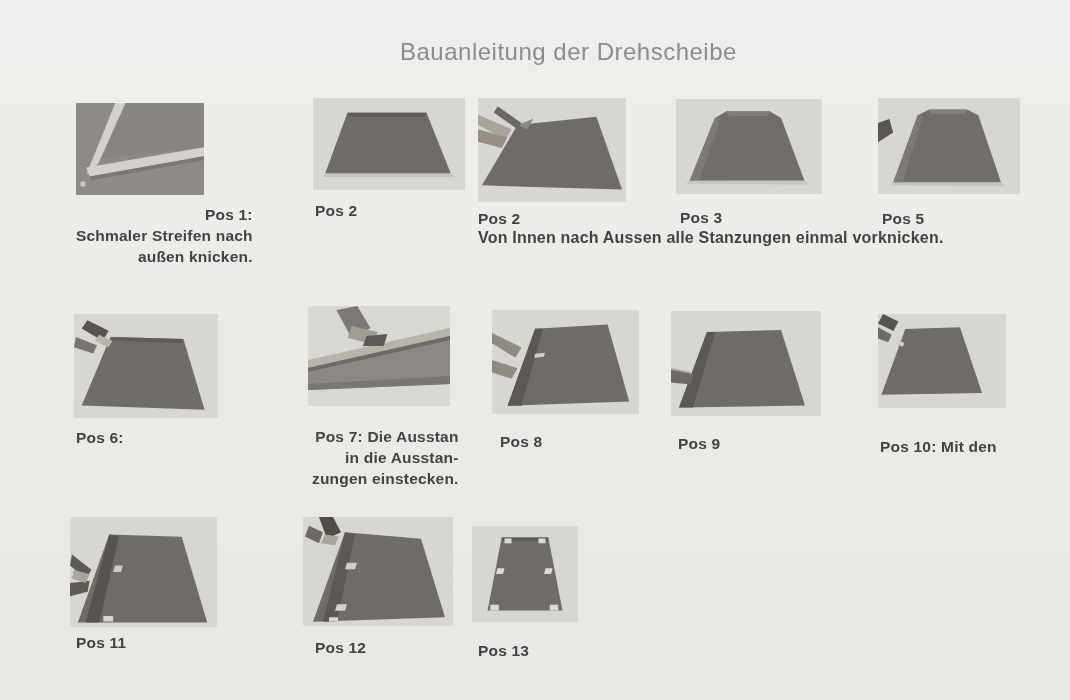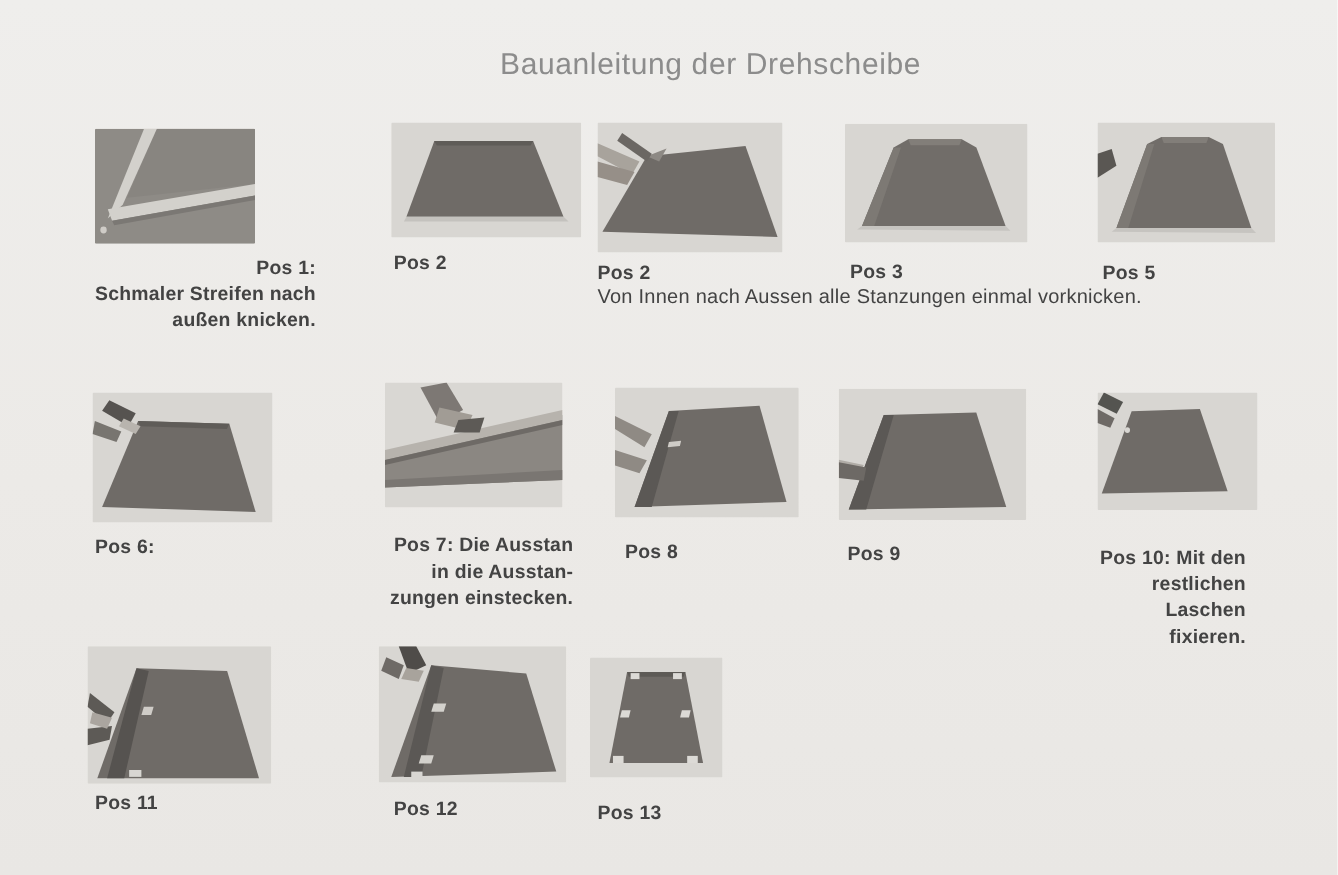--- a/index.html
+++ b/index.html
@@ -20,21 +20,21 @@
   }
   .cap{
     position:absolute;
     color:#434343;font-weight:bold;font-size:15.5px;line-height:21px;
     letter-spacing:.2px;
     text-align:right;
   }
   .cap-text{white-space:pre-line;}
   .note{
     position:absolute;left:478px;top:229px;
-    color:#434343;font-weight:normal;font-size:16px;letter-spacing:.2px;
+    color:#434343;font-weight:bold;font-size:16px;letter-spacing:.2px;
     white-space:nowrap;
   }
 </style>
 </head>
 <body>
 
 <div class="sheet">
 
   <div class="title">Bauanleitung der Drehscheibe</div>
 
@@ -197,23 +197,20 @@
   <div class="cap" style="left:500px;top:431px">
     <div class="cap-label">Pos 8</div>
   </div>
 
   <div class="cap" style="left:678px;top:433px">
     <div class="cap-label">Pos 9</div>
   </div>
 
   <div class="cap" style="left:880px;top:436px">
     <div class="cap-label">Pos 10: Mit den</div>
-    <div class="cap-text">restlichen
-Laschen
-fixieren.</div>
   </div>
 
   <div class="cap" style="left:76px;top:632px">
     <div class="cap-label">Pos 11</div>
   </div>
 
   <div class="cap" style="left:315px;top:637px">
     <div class="cap-label">Pos 12</div>
   </div>
 

